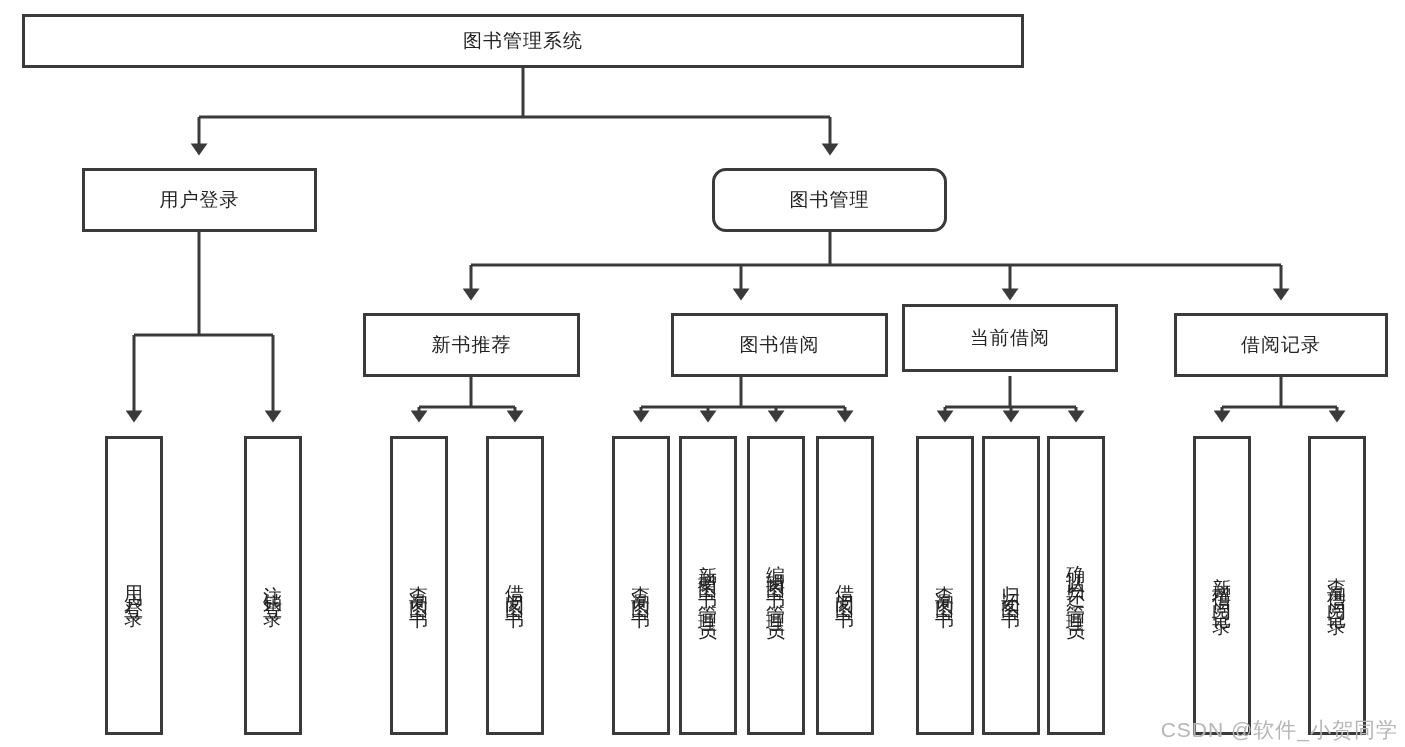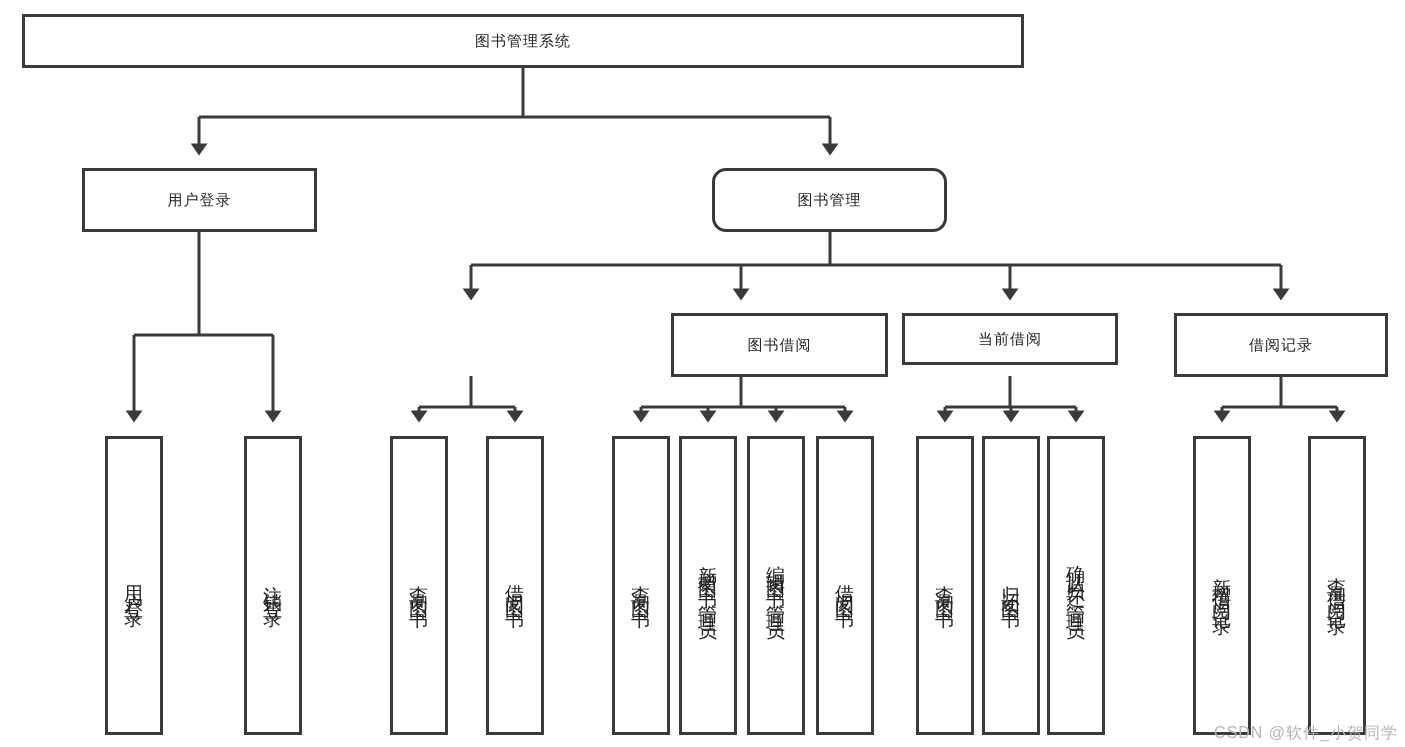--- a/index.html
+++ b/index.html
@@ -16,34 +16,34 @@
   }
   .node{
     position:absolute;
     box-sizing:border-box;
     border:3px solid #3a3a3a;
     background:#ffffff;
     display:flex;align-items:center;justify-content:center;
     color:#232323;
     z-index:1;
   }
-  .node.h{font-size:15px;letter-spacing:1px;text-align:center;}
+  .node.h{font-size:19px;letter-spacing:1px;text-align:center;}
   .node.leaf span{
     writing-mode:vertical-rl;
     text-orientation:mixed;
     font-size:19px;
     letter-spacing:8px;
     line-height:1;
     color:#232323;
     white-space:nowrap;
   }
   #watermark{
     position:absolute;
     right:7px;bottom:3px;
-    font-size:16px;
+    font-size:21px;
     color:#b5b5b5;
     letter-spacing:1px;
     z-index:2;
     white-space:nowrap;
   }
 </style>
 </head>
 <body>
 
 <div id="stage">
@@ -109,24 +109,27 @@
     <span>图书管理系统</span>
   </div>
 
   <div class="node h" style="left:82px;top:168px;width:235px;height:64px;">
     <span>用户登录</span>
   </div>
   <div class="node h" style="left:712px;top:168px;width:235px;height:64px;border-radius:14px;">
     <span>图书管理</span>
   </div>
 
+  <div class="node h" style="left:363px;top:313px;width:217px;height:64px;">
+    <span>新书推荐</span>
+  </div>
   <div class="node h" style="left:633px;top:313px;width:217px;height:64px;margin-left:38px;">
     <span>图书借阅</span>
   </div>
-  <div class="node h" style="left:902px;top:313px;width:216px;height:52px;font-family:Liberation Mono, monospace;">
+  <div class="node h" style="left:902px;top:304px;width:216px;height:68px;font-family:Liberation Mono, monospace;">
     <span>当前借阅</span>
   </div>
   <div class="node h" style="left:1174px;top:313px;width:214px;height:64px;">
     <span>借阅记录</span>
   </div>
 
   <div class="node leaf" style="left:105px;top:436px;width:58px;height:299px;">
     <span>用户登录</span>
   </div>
   <div class="node leaf" style="left:244px;top:436px;width:58px;height:299px;">

